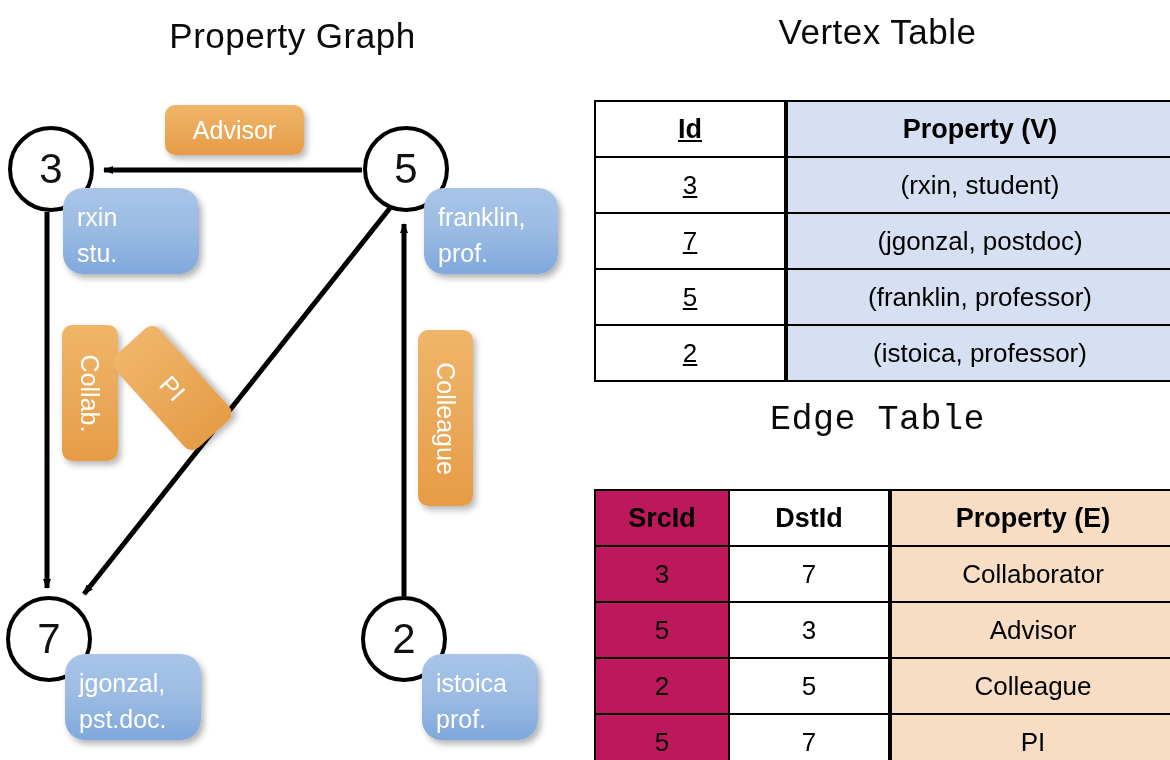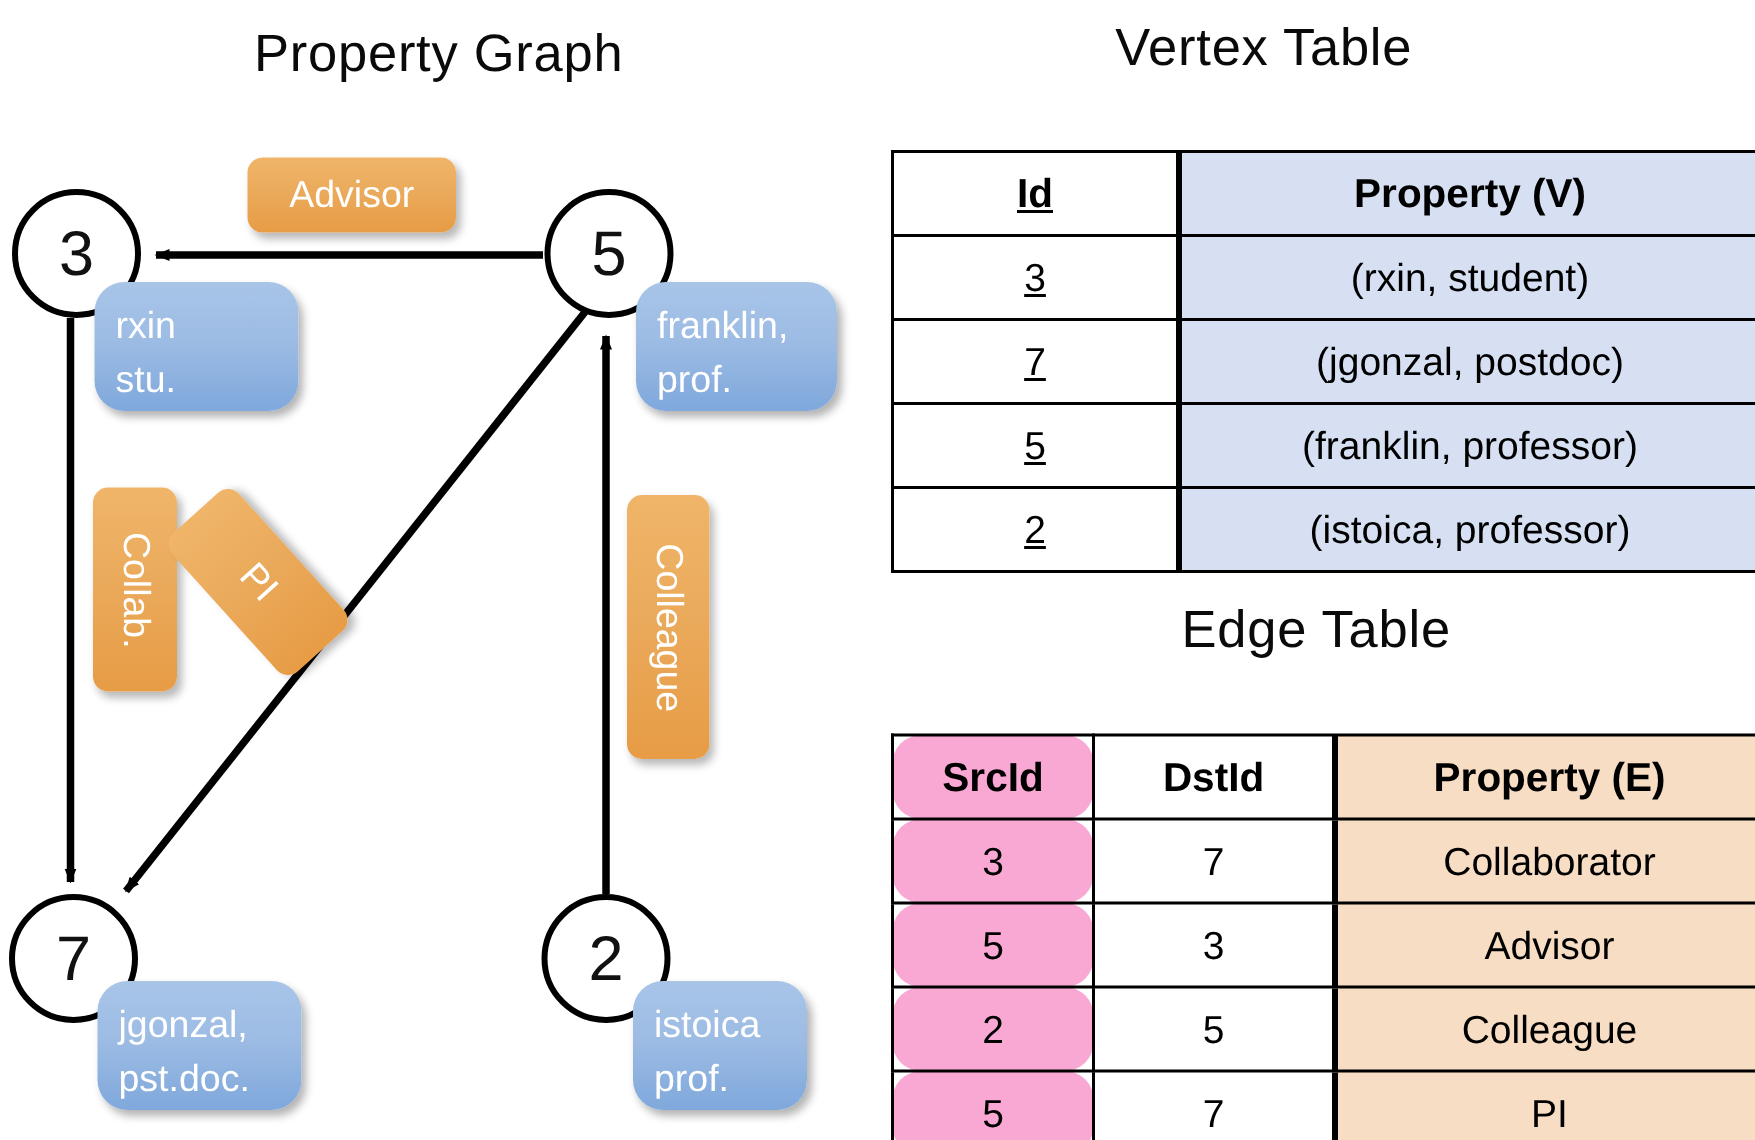--- a/index.html
+++ b/index.html
@@ -20,22 +20,22 @@
   .title {
     position: absolute;
     font-weight: 300;
     font-size: 35px;
     letter-spacing: 0.5px;
     color: #0a0a0a;
     white-space: nowrap;
     text-align: center;
   }
   #title-property-graph { left: 0px;   top: 16px;  width: 585px; }
-  #title-vertex-table   { left: 550px; top: 12px;  width: 585px; }
-  #title-edge-table     { left: 585px; top: 400px; width: 585px; }
+  #title-vertex-table   { left: 585px; top: 12px;  width: 585px; }
+  #title-edge-table     { left: 585px; top: 400px; width: 585px; font-family: Liberation Mono, monospace; }
 
   
   #graph-panel {
     position: absolute;
     left: 0; top: 0;
     width: 585px; height: 760px;
   }
   #graph-edges {
     position: absolute;
     left: 0; top: 0;
@@ -142,21 +142,21 @@
     font-weight: bold;
     font-size: 27px;
   }
   .data-table td { font-size: 26px; }
 
   #vertex-table { left: 594px; top: 100px; width: 572px; }
   #vertex-table .col-id   { width: 188px; height: 54px; background:#ffffff;text-decoration:underline; }
   #vertex-table .col-prop { width: 384px; height: 54px; background:#d6e0f2; border-left-width: 4px; }
 
   #edge-table { left: 594px; top: 489px; width: 572px; }
-  #edge-table .col-src  { width: 132px; height: 54px; background:#f9a8d4;border-radius:19px; }
+  #edge-table .col-src  { width: 132px; height: 54px; background:#be185d; }
   #edge-table .col-dst  { width: 158px; height: 54px; background:#ffffff; }
   #edge-table .col-eprop{ width: 282px; height: 54px; background:#f7ddc3; border-left-width: 4px; }
 </style>
 </head>
 <body>
 
 <div class="title" id="title-property-graph">Property Graph</div>
 <div class="title" id="title-vertex-table">Vertex Table</div>
 <div class="title" id="title-edge-table">Edge Table</div>
 

